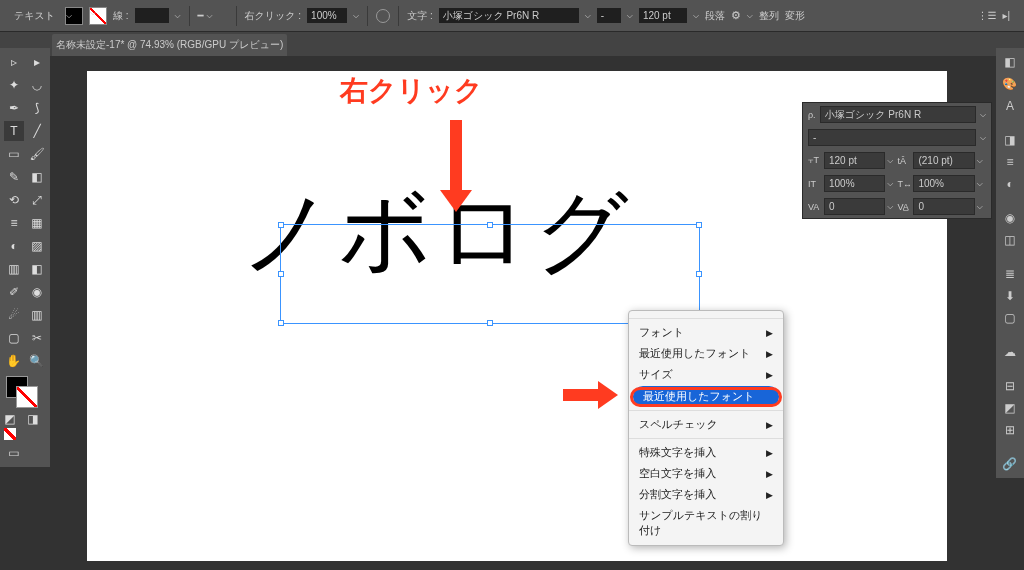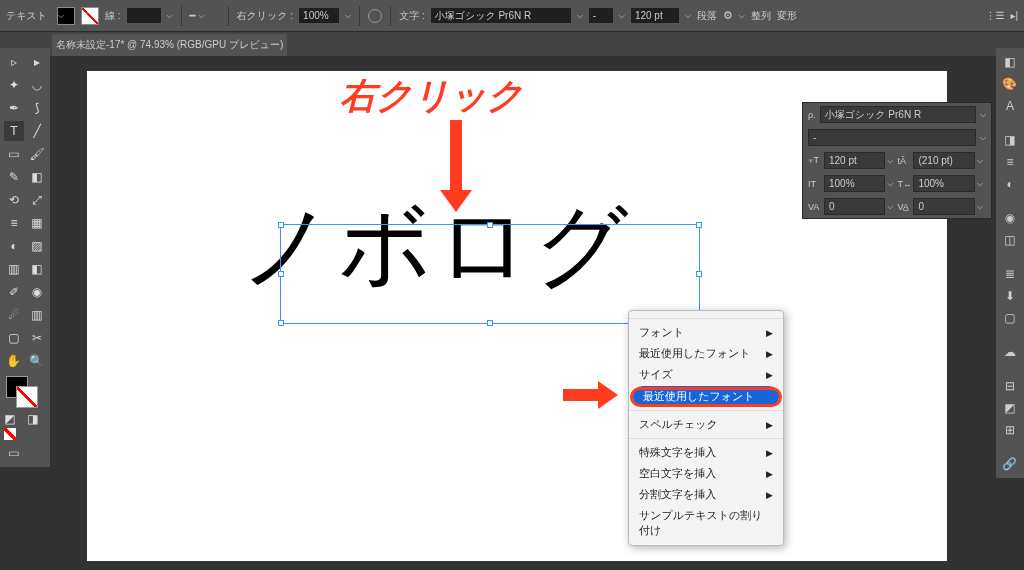--- a/index.html
+++ b/index.html
@@ -1,17 +1,17 @@
 <!DOCTYPE html>
 <html><head>
 <meta charset="utf-8">
 <style>
 * { margin: 0; padding: 0; box-sizing: border-box; font-family: sans-serif; }
 body { background: #323232; width: 1024px; height: 570px; overflow: hidden; position: relative; }
-.topbar { height: 32px; background: #535353; display: flex; align-items: center; padding: 0 6px; gap: 6px; font-size: 10px; color: #ccc; border-bottom: 1px solid #2a2a2a; }
+.topbar { height: 32px; background: #535353; display: flex; align-items: center; padding: 0 14px; gap: 6px; font-size: 10px; color: #ccc; border-bottom: 1px solid #2a2a2a; }
 .topbar .label { margin-right: 4px; }
 .swatch { width: 18px; height: 18px; background: #000; border: 1px solid #888; }
 .swatch2 { width: 18px; height: 18px; background: #fff; position: relative; border: 1px solid #888; }
 .swatch2::after { content: ""; position: absolute; left: 0; top: 0; right: 0; bottom: 0; background: linear-gradient(to top right, transparent 45%, red 45%, red 55%, transparent 55%); }
 .dd { display: inline-flex; align-items: center; gap: 3px; }
 .dd::after { content: "⌵"; font-size: 8px; }
 .input-dark { background: #1f1f1f; border: none; color: #ccc; padding: 2px 4px; width: 50px; font-size: 10px; }
 .font-input { width: 140px; }
 .sep { width: 1px; height: 20px; background: #3a3a3a; margin: 0 2px; }
 .globe { width: 14px; height: 14px; border: 1px solid #999; border-radius: 50%; position: relative; }
@@ -32,24 +32,24 @@
 .r-icons .gap { height: 10px; }
 .char-panel { position: absolute; right: 32px; top: 102px; width: 190px; background: #535353; border: 1px solid #2a2a2a; font-size: 10px; color: #ccc; }
 .char-panel .tabs { display: flex; background: #434343; }
 .char-panel .ptab { padding: 3px 6px; font-size: 9px; }
 .char-panel .ptab.active { background: #535353; }
 .char-panel .x { margin-left: auto; padding: 3px 6px; }
 .char-panel .row { display: flex; padding: 3px 5px; gap: 4px; align-items: center; }
 .char-panel .row input { background: #3a3a3a; border: 1px solid #2a2a2a; color: #ccc; font-size: 10px; padding: 2px 4px; flex: 1; min-width: 0; }
 .char-panel .half { width: 48%; display: flex; gap: 2px; align-items: center; }
 .char-panel .lbl { font-size: 9px; width: 14px; }
-.text-obj { position: absolute; left: 240px; top: 184px; font-family: serif; font-size: 92px; color: #000; font-weight: 300; letter-spacing: 4px; }
+.text-obj { position: absolute; left: 240px; top: 170px; font-family: serif; font-size: 92px; color: #000; font-weight: 300; letter-spacing: 4px; }
 .sel-box { position: absolute; border: 1px solid #3a94ff; }
 .handle { position: absolute; width: 6px; height: 6px; background: #fff; border: 1px solid #3a94ff; }
-.annot-title { position: absolute; left: 340px; top: 72px; font-size: 36px; font-weight: bold; color: #ff3b20; font-style: italic; }
+.annot-title { position: absolute; left: 340px; top: 72px; font-size: 28px; font-weight: bold; color: #ff3b20; }
 .arrow { position: absolute; }
 .arrow-down { left: 450px; top: 120px; width: 12px; height: 90px; }
 .arrow-down .shaft { width: 12px; height: 70px; background: #ff3b20; margin: 0 auto; }
 .arrow-down .head { width: 0; height: 0; border-left: 16px solid transparent; border-right: 16px solid transparent; border-top: 22px solid #ff3b20; margin-left: -10px; }
 .arrow-right { left: 563px; top: 389px; width: 55px; height: 12px; display: flex; align-items: center; }
 .arrow-right .shaft { width: 38px; height: 12px; background: #ff3b20; }
 .arrow-right .head { width: 0; height: 0; border-top: 14px solid transparent; border-bottom: 14px solid transparent; border-left: 20px solid #ff3b20; }
 .ctx { position: absolute; left: 628px; top: 310px; width: 156px; background: #f4f4f4; border: 1px solid #bbb; border-radius: 4px; padding: 4px 0; font-size: 11px; color: #222; box-shadow: 2px 2px 8px rgba(0,0,0,.3); }
 .ctx .item { padding: 3px 10px; display: flex; align-items: center; justify-content: space-between; cursor: pointer; }
 .ctx .item.disabled { color: #aaa; }

